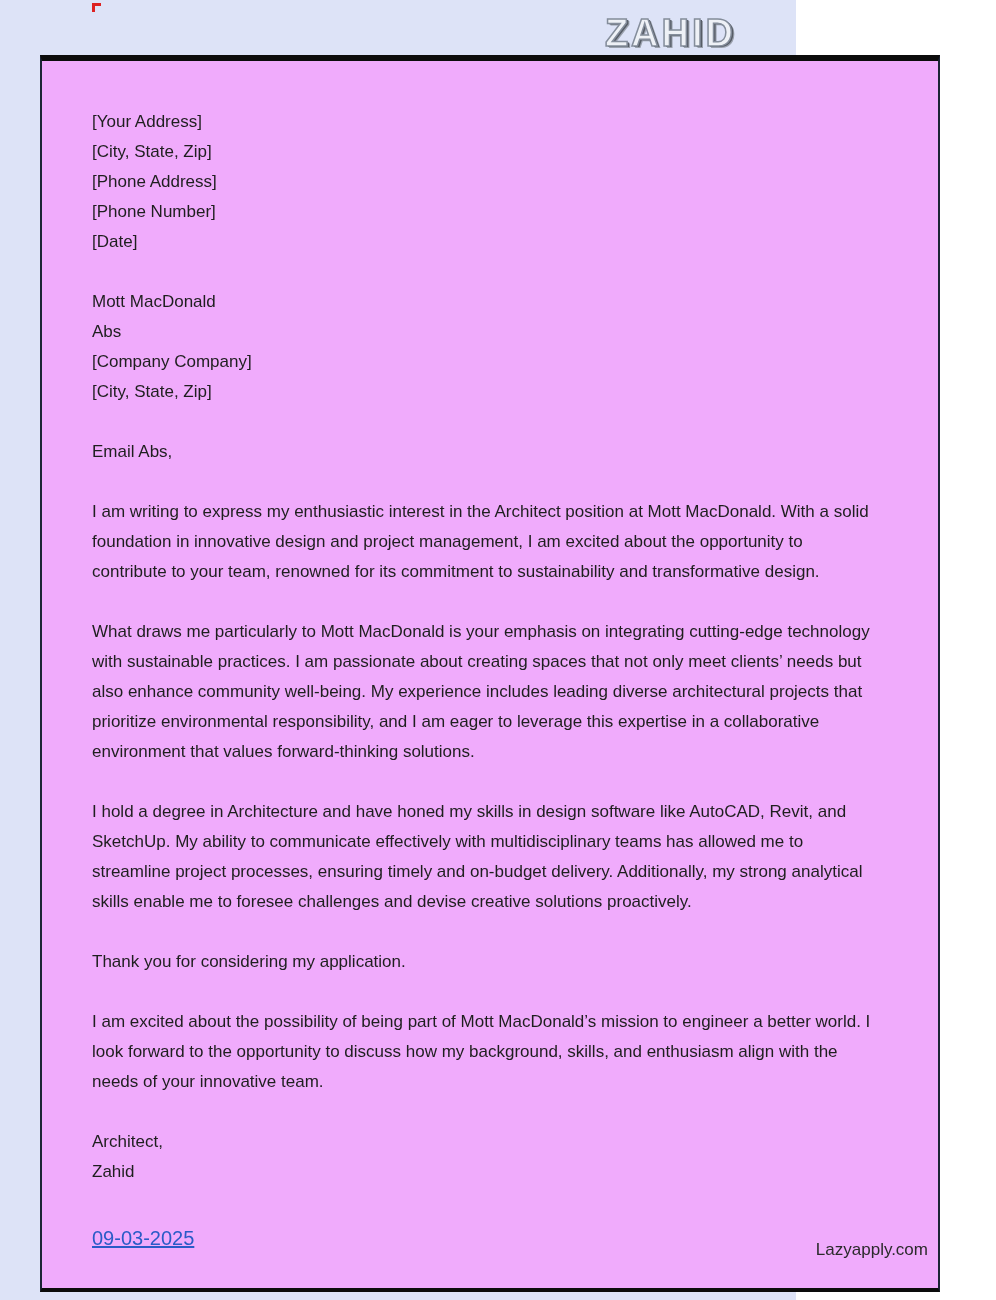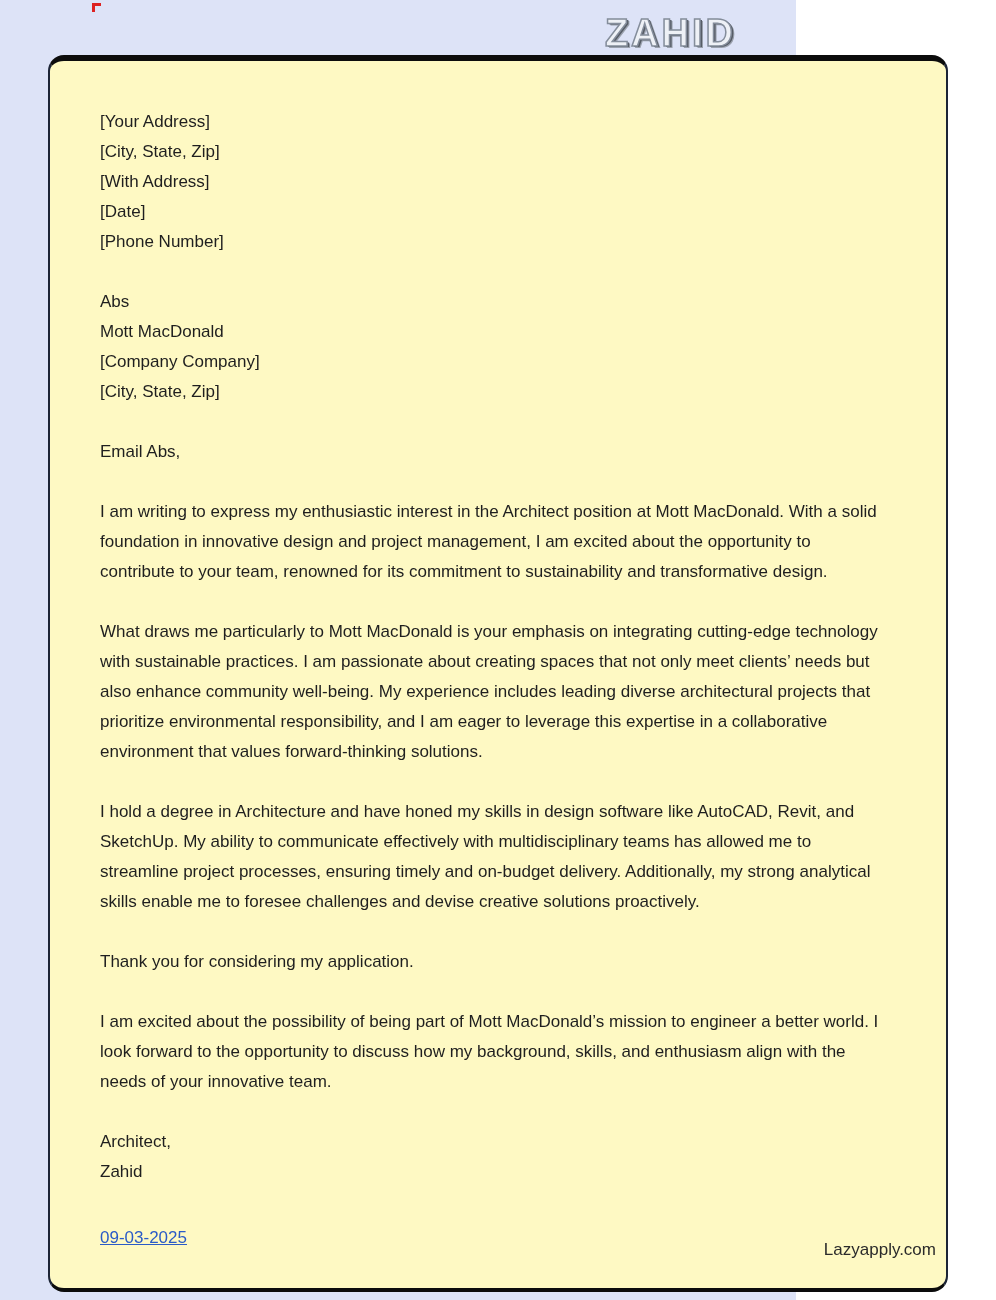--- a/index.html
+++ b/index.html
@@ -24,42 +24,41 @@
     top: 12px; right: 60px;
     font-size: 38px;
     font-weight: bold;
     letter-spacing: 3px;
     color: #eef1f6;
     -webkit-text-stroke: 1.5px #848d9b;
     text-shadow: 2px 1px 0 #565c66, 3px 2px 0 #9aa1ad;
   }
   .page {
     position: absolute;
-    left: 48px; top: 55px;
+    left: 40px; top: 55px;
     width: 900px; height: 1237px;
-    background: #fef9c3;
+    background: #f0abfc;
     border-left: 2px solid #1c2436;
     border-right: 2px solid #1c2436;
     border-top: 6px solid #0c0c0c;
     border-bottom: 4px solid #0c0c0c;
-    border-radius: 16px;
   }
   .content {
     padding: 46px 58px 0 50px;
     font-size: 17px;
     line-height: 30px;
     color: #1f1f1f;
   }
   .block { margin-bottom: 30px; }
   .line { height: 30px; }
   p.block { font-weight: normal; margin-top: 8px; }
   .date-link {
     display: inline-block;
     margin-top: 6px;
-    font-size: 17px;
+    font-size: 20px;
     line-height: 30px;
     color: #2a5bc7;
     text-decoration: underline;
     position: relative;
     z-index: 3;
   }
   .watermark {
     position: absolute;
     right: 10px; bottom: 28px;
     font-size: 17px;
@@ -74,28 +73,28 @@
   <div class="artifact"></div>
 
   <div class="logo">ZAHID</div>
 
   <div class="page">
     <div class="content">
 
       <div class="block">
         <div class="line">[Your Address]</div>
         <div class="line">[City, State, Zip]</div>
-        <div class="line">[With Address]</div>
+        <div class="line">[Phone Address]</div>
+        <div class="line">[Phone Number]</div>
         <div class="line">[Date]</div>
-        <div class="line">[Phone Number]</div>
       </div>
 
       <div class="block">
+        <div class="line">Mott MacDonald</div>
         <div class="line">Abs</div>
-        <div class="line">Mott MacDonald</div>
         <div class="line">[Company Company]</div>
         <div class="line">[City, State, Zip]</div>
       </div>
 
       <div class="block line">Email Abs,</div>
 
       <p class="block">I am writing to express my enthusiastic interest in the Architect position at Mott MacDonald. With a solid foundation in innovative design and project management, I am excited about the opportunity to contribute to your team, renowned for its commitment to sustainability and transformative design.</p>
 
       <p class="block">What draws me particularly to Mott MacDonald is your emphasis on integrating cutting-edge technology with sustainable practices. I am passionate about creating spaces that not only meet clients’ needs but also enhance community well-being. My experience includes leading diverse architectural projects that prioritize environmental responsibility, and I am eager to leverage this expertise in a collaborative environment that values forward-thinking solutions.</p>
 

